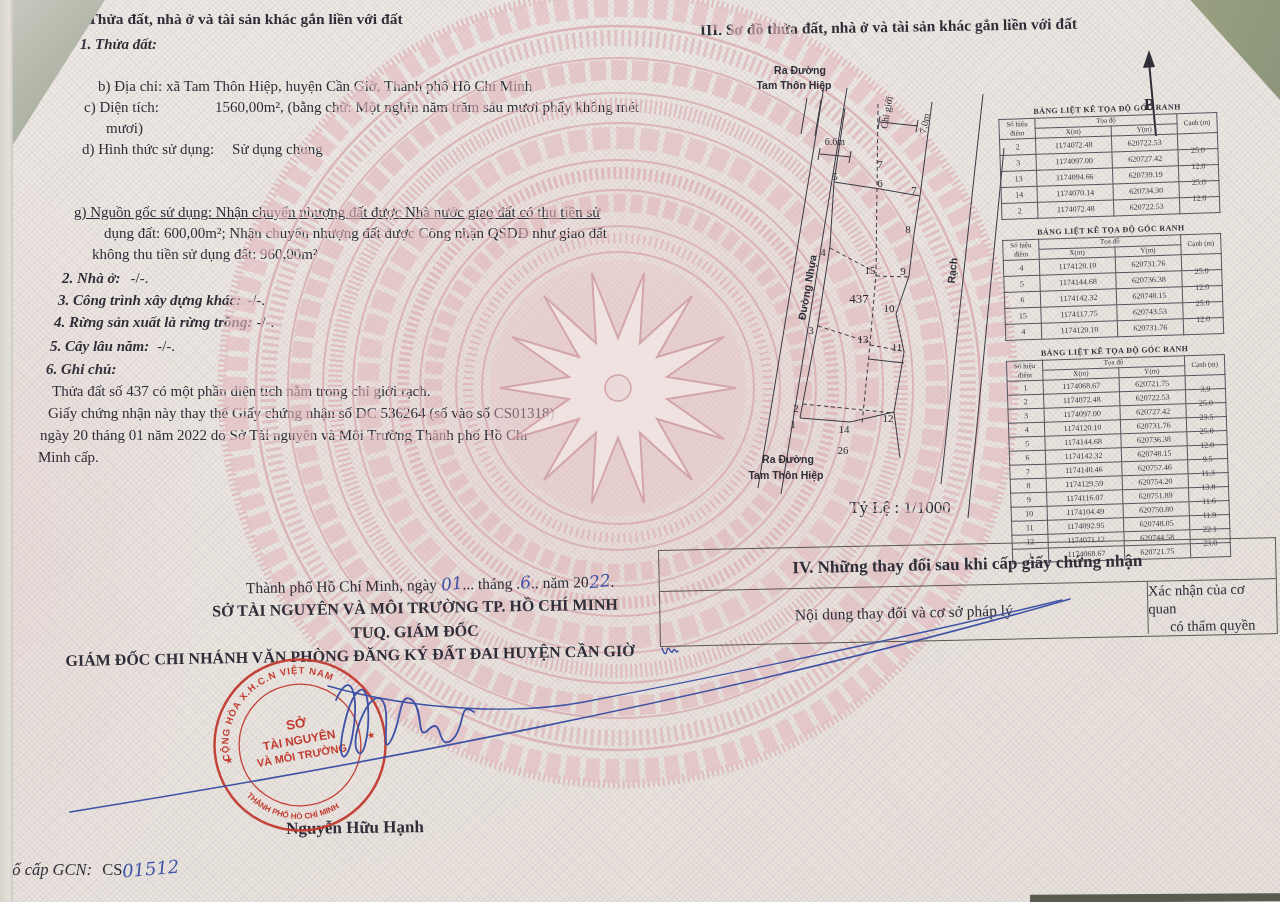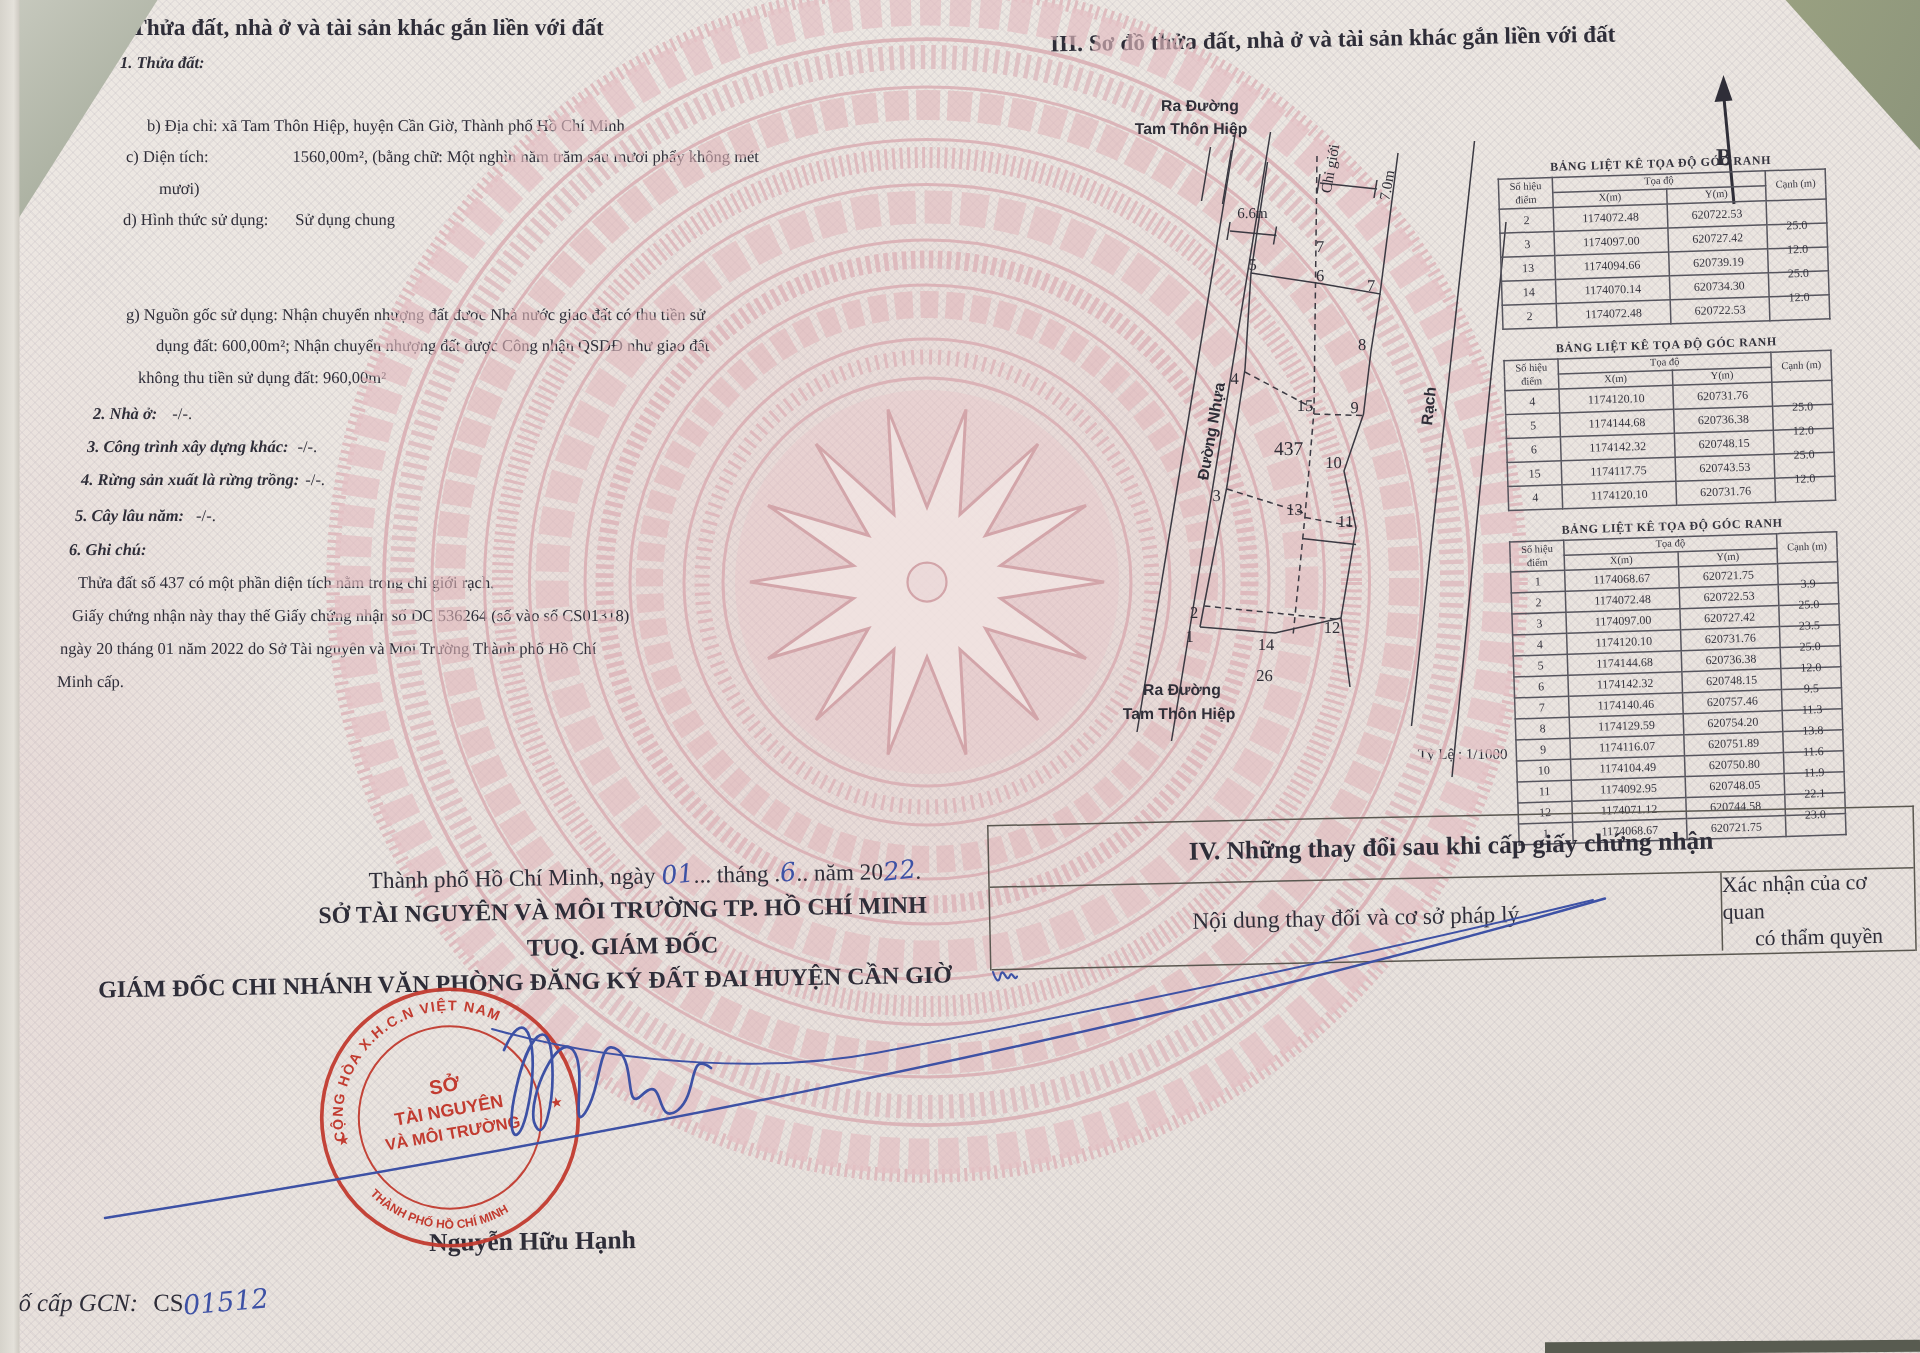--- a/index.html
+++ b/index.html
@@ -17,21 +17,21 @@
     background:linear-gradient(135deg,#c8cabf 0%,#a9af9f 60%,#99a08d 100%);
     clip-path:polygon(0 0,105px 0,0 165px);z-index:3;}
   .edge-l{position:absolute;left:0;top:0;width:13px;height:902px;
     background:linear-gradient(90deg,#d6d3cb,#e4e1da 70%,#cdc9c1 100%);z-index:3;}
   .corner-tr{position:absolute;right:0;top:0;width:280px;height:100px;
     background:linear-gradient(115deg,#aab089,#8d957b);
     clip-path:polygon(68% 0,100% 0,100% 100%);z-index:3;}
   .edge-b{position:absolute;left:1030px;top:894px;width:250px;height:8px;background:#585b50;transform:rotate(-.4deg);z-index:3;}
   svg{overflow:visible;}
   .z{position:absolute;z-index:4;}
-  .ln{position:absolute;font-size:11px;color:#2e2d38;white-space:nowrap;}
+  .ln{position:absolute;font-size:15px;color:#2e2d38;white-space:nowrap;}
   .b{font-weight:bold;}
   .bi{font-weight:bold;font-style:italic;}
   .hand{color:#3d51a5;font-style:italic;font-family:"DejaVu Serif",serif;display:inline-block;transform:rotate(-5deg);font-size:17px;}
   
   .tables{position:absolute;left:998px;top:108px;width:218px;transform:rotate(-1.8deg);transform-origin:top left;z-index:4;}
   .ct-title{font-size:8px;font-weight:bold;text-align:center;color:#34333d;letter-spacing:.4px;margin:0 0 2px 0;}
   table.coord{width:100%;border-collapse:collapse;table-layout:fixed;color:#35343e;}
   table.coord th,table.coord td{border:1px solid #56555e;padding:0;text-align:center;font-weight:normal;}
   table.coord th{font-size:7px;line-height:9px;}
   table.coord td{font-size:8px;}
@@ -92,21 +92,21 @@
   <div class="ln b" style="left:68px;top:10px;font-size:15.5px;">II. Thửa đất, nhà ở và tài sản khác gắn liền với đất</div>
   <div class="ln bi" style="left:80px;top:36px;">1. Thửa đất:</div>
   <div class="ln" style="left:86px;top:78px;margin-left:12px;">b) Địa chỉ: xã Tam Thôn Hiệp, huyện Cần Giờ, Thành phố Hồ Chí Minh</div>
   <div class="ln" style="left:84px;top:99px;">
     <span>c) Diện tích:</span><span style="margin-left:56px;">1560,00m², (bằng chữ: Một nghìn năm trăm sáu mươi phẩy không mét</span>
   </div>
   <div class="ln" style="left:106px;top:120px;">mươi)</div>
   <div class="ln" style="left:82px;top:141px;">
     <span>d) Hình thức sử dụng:</span><span style="margin-left:18px;">Sử dụng chung</span>
   </div>
-  <div class="ln" style="left:84px;top:204px;">g) Nguồn gốc sử dụng: Nhận chuyển nhượng đất được Nhà nước giao đất có thu tiền sử</div>
+  <div class="ln" style="left:74px;top:204px;text-decoration:underline;">g) Nguồn gốc sử dụng: Nhận chuyển nhượng đất được Nhà nước giao đất có thu tiền sử</div>
   <div class="ln" style="left:104px;top:225px;">dụng đất: 600,00m²; Nhận chuyển nhượng đất được Công nhận QSDĐ như giao đất</div>
   <div class="ln" style="left:92px;top:246px;">không thu tiền sử dụng đất: 960,00m²</div>
   <div class="ln" style="left:62px;top:270px;">
     <span class="bi">2. Nhà ở:</span><span style="margin-left:10px;">-/-.</span>
   </div>
   <div class="ln" style="left:58px;top:292px;">
     <span class="bi">3. Công trình xây dựng khác:</span><span style="margin-left:6px;">-/-.</span>
   </div>
   <div class="ln" style="left:54px;top:314px;">
     <span class="bi">4. Rừng sản xuất là rừng trồng:</span><span style="margin-left:4px;">-/-.</span>
@@ -176,21 +176,21 @@
         <text x="135" y="287" class="dgt">13</text>
         <text x="169" y="295" class="dgt">11</text>
         <text x="68" y="356" class="dgt">2</text>
         <text x="160" y="366" class="dgt">12</text>
         <text x="65" y="372" class="dgt">1</text>
         <text x="116" y="377" class="dgt">14</text>
         <text x="115" y="398" class="dgt">26</text>
       </g>
   </svg>
 
-  <div class="ln" style="left:795px;top:498px;width:210px;text-align:right;font-size:10px;">Tỷ Lệ  :  1/1000</div>
+  <div class="ln" style="left:795px;top:498px;width:210px;text-align:center;font-size:17px;">Tỷ Lệ  :  1/1000</div>
 
   <div class="tables">
     <div class="ct-title">BẢNG LIỆT KÊ TỌA ĐỘ GÓC RANH</div>
     <table class="coord t12">
       <colgroup>
           <col style="width:36px;">
           <col style="width:76px;">
           <col style="width:66px;">
           <col style="width:40px;">
         </colgroup>

